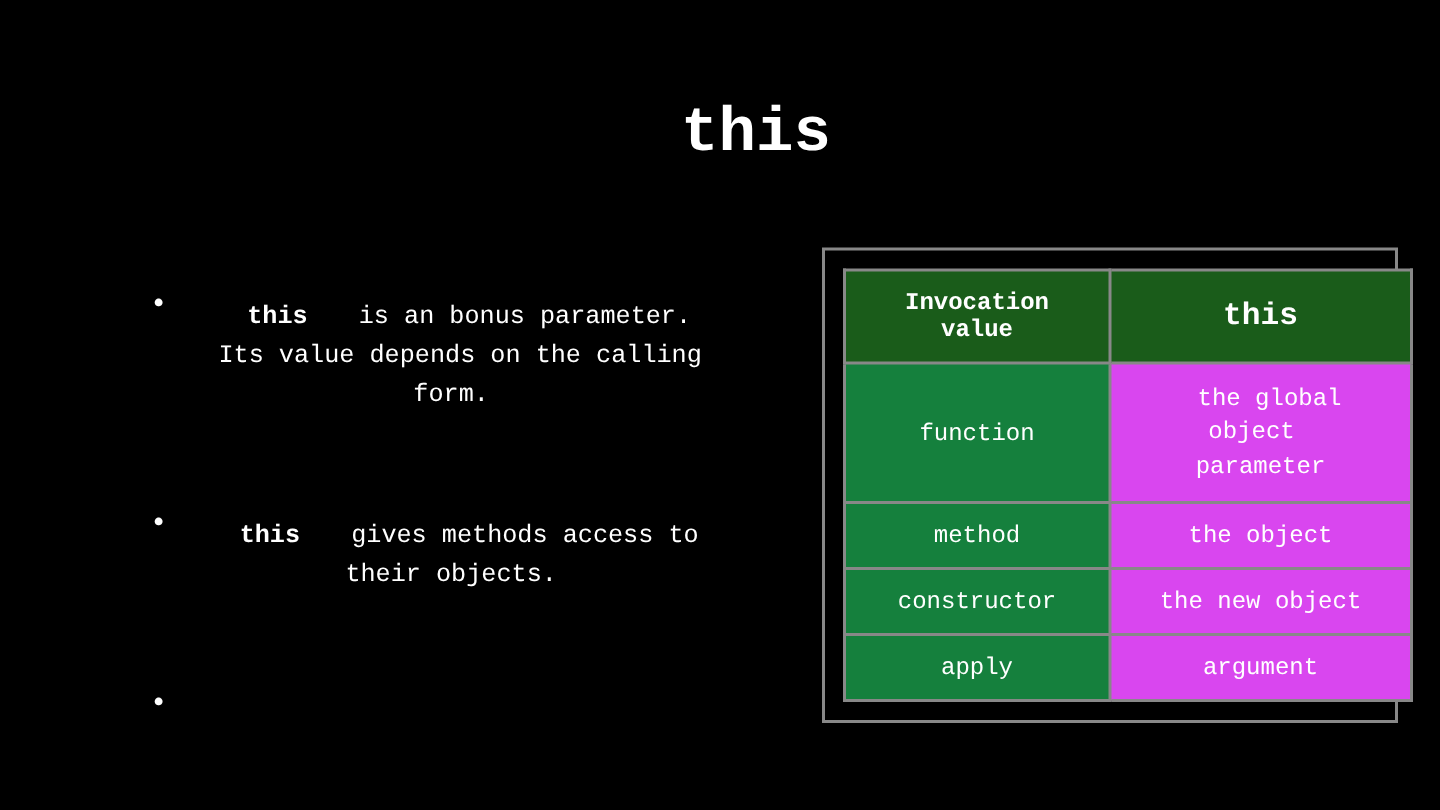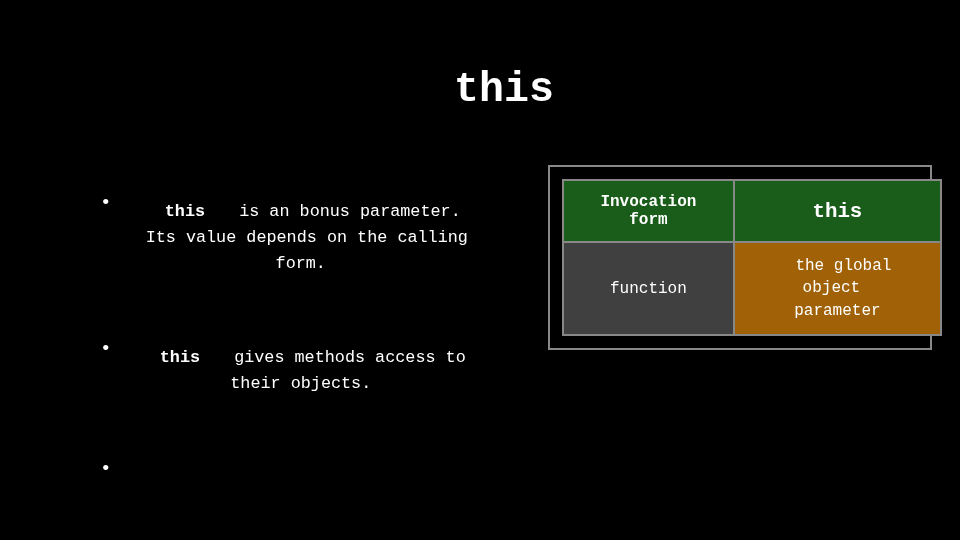--- a/index.html
+++ b/index.html
@@ -97,27 +97,27 @@
     }
 
     .header-right {
       background: #1a5c1a;
       font-weight: bold;
       font-size: 1.3rem;
       color: #fff;
     }
 
     .cell-left {
-      background: #404040;
+      background: #15803d;
       color: #fff;
       font-size: 1rem;
     }
 
     .cell-right {
-      background: #a16207;
+      background: #d946ef;
       color: #fff;
       font-size: 1rem;
     }
 
     .function-right {
       line-height: 1.4;
     }
   </style>
 </head>
 <body>
@@ -145,28 +145,40 @@
 
     <div class="bullet-item">
       <span class="bullet-dot">•</span>
     </div>
   </div>
 
   <div class="table-wrap">
     <table>
       <thead>
         <tr>
-          <td class="header-left">Invocation form</td>
+          <td class="header-left">Invocation value</td>
           <td class="header-right">this</td>
         </tr>
       </thead>
       <tbody>
         <tr>
           <td class="cell-left">function</td>
           <td class="cell-right function-right">
             <span>the global object</span><br>
             <span>parameter</span>
           </td>
         </tr>
+        <tr>
+          <td class="cell-left">method</td>
+          <td class="cell-right">the object</td>
+        </tr>
+        <tr>
+          <td class="cell-left">constructor</td>
+          <td class="cell-right">the new object</td>
+        </tr>
+        <tr>
+          <td class="cell-left">apply</td>
+          <td class="cell-right">argument</td>
+        </tr>
       </tbody>
     </table>
   </div>
 </div>
 
 </body></html>

